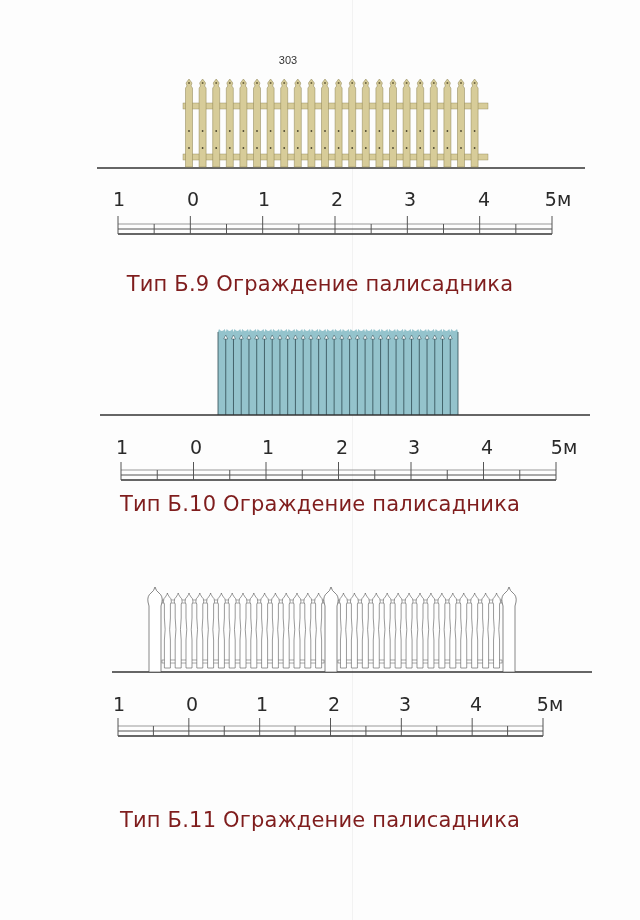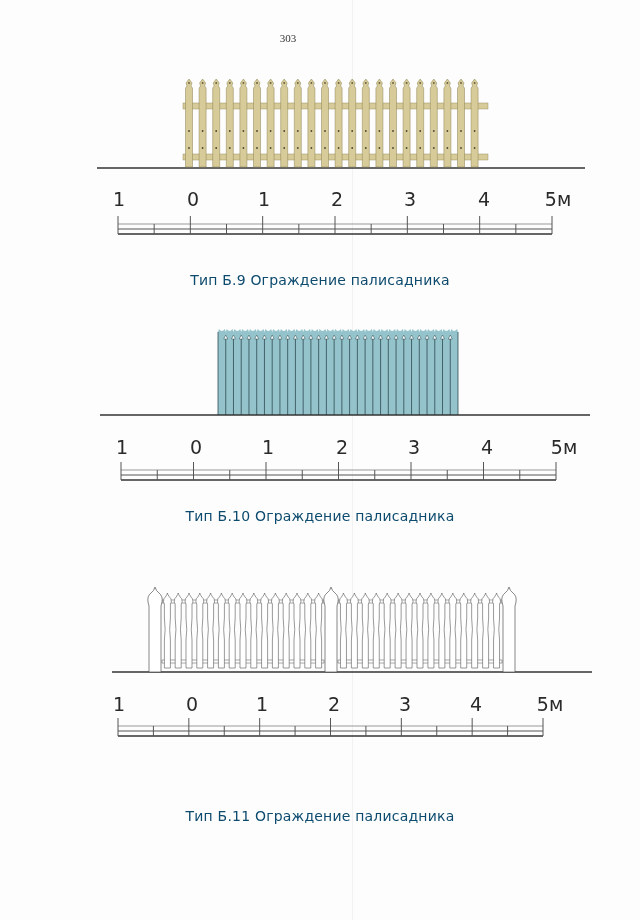--- a/index.html
+++ b/index.html
@@ -1,18 +1,18 @@
 <!DOCTYPE html>
 <html><head>
 <meta charset="utf-8">
 <style>
   html, body { margin:0; padding:0; }
   body { width:640px; height:920px; background:#fdfdfd; position:relative; overflow:hidden; font-family:"DejaVu Sans", sans-serif; color:#222; }
-  .page-num { position:absolute; top:32px; left:0; width:576px; text-align:center; font-family:Liberation Serif, serif; font-size:11px; color:#333; }
-  .caption { position:absolute; left:0; width:640px; text-align:center; font-size:14px; color:#0c4a6e; letter-spacing:0.2px; }
+  .page-num { position:absolute; top:54px; left:0; width:576px; text-align:center; font-family:Liberation Sans, sans-serif; font-size:11px; color:#333; }
+  .caption { position:absolute; left:0; width:640px; text-align:center; font-size:21px; color:#7f1d1d; letter-spacing:0.2px; }
   .scale-label { position:absolute; font-size:19px; color:#2a2a2a; transform:translateX(-50%); }
   svg { position:absolute; left:0; top:0; }
   .fold { position:absolute; top:0; width:1px; height:920px; background:#f2f2f2; }
 </style>
 </head>
 <body>
 
 <div class="fold" style="left:352px"></div>
 
 <div class="page-num">303</div>
@@ -286,21 +286,21 @@
 
 <div>
   <span class="scale-label" style="left:122px;top:436px">1</span>
   <span class="scale-label" style="left:196px;top:436px">0</span>
   <span class="scale-label" style="left:268px;top:436px">1</span>
   <span class="scale-label" style="left:342px;top:436px">2</span>
   <span class="scale-label" style="left:414px;top:436px">3</span>
   <span class="scale-label" style="left:487px;top:436px">4</span>
   <span class="scale-label" style="left:564px;top:436px">5м</span>
 </div>
-<div class="caption" style="top:508px">Тип Б.10 Ограждение палисадника</div>
+<div class="caption" style="top:492px">Тип Б.10 Ограждение палисадника</div>
 
 <div>
   <span class="scale-label" style="left:119px;top:693px">1</span>
   <span class="scale-label" style="left:192px;top:693px">0</span>
   <span class="scale-label" style="left:262px;top:693px">1</span>
   <span class="scale-label" style="left:334px;top:693px">2</span>
   <span class="scale-label" style="left:405px;top:693px">3</span>
   <span class="scale-label" style="left:476px;top:693px">4</span>
   <span class="scale-label" style="left:550px;top:693px">5м</span>
 </div>

